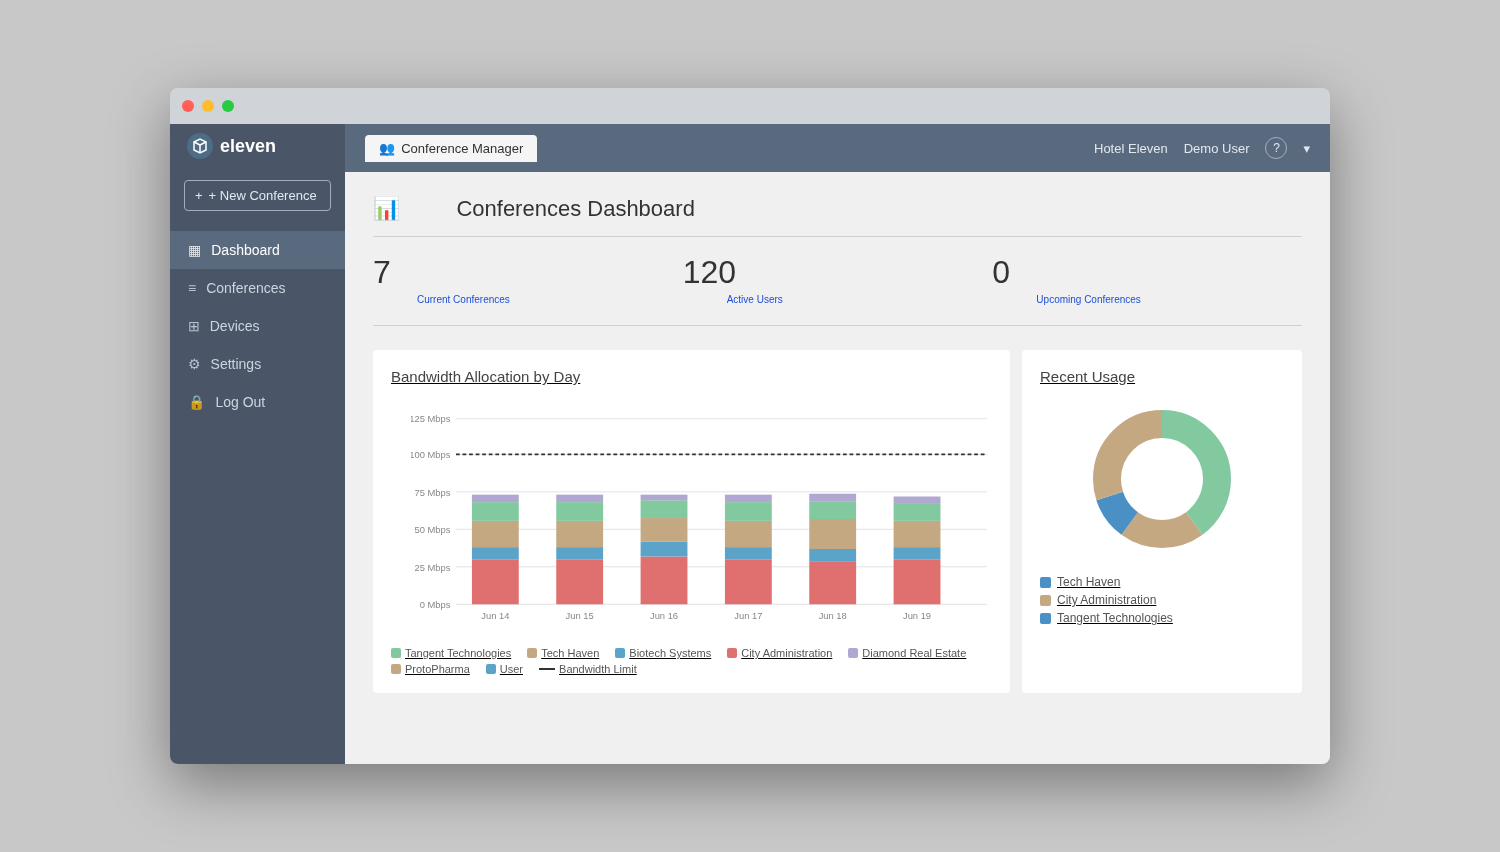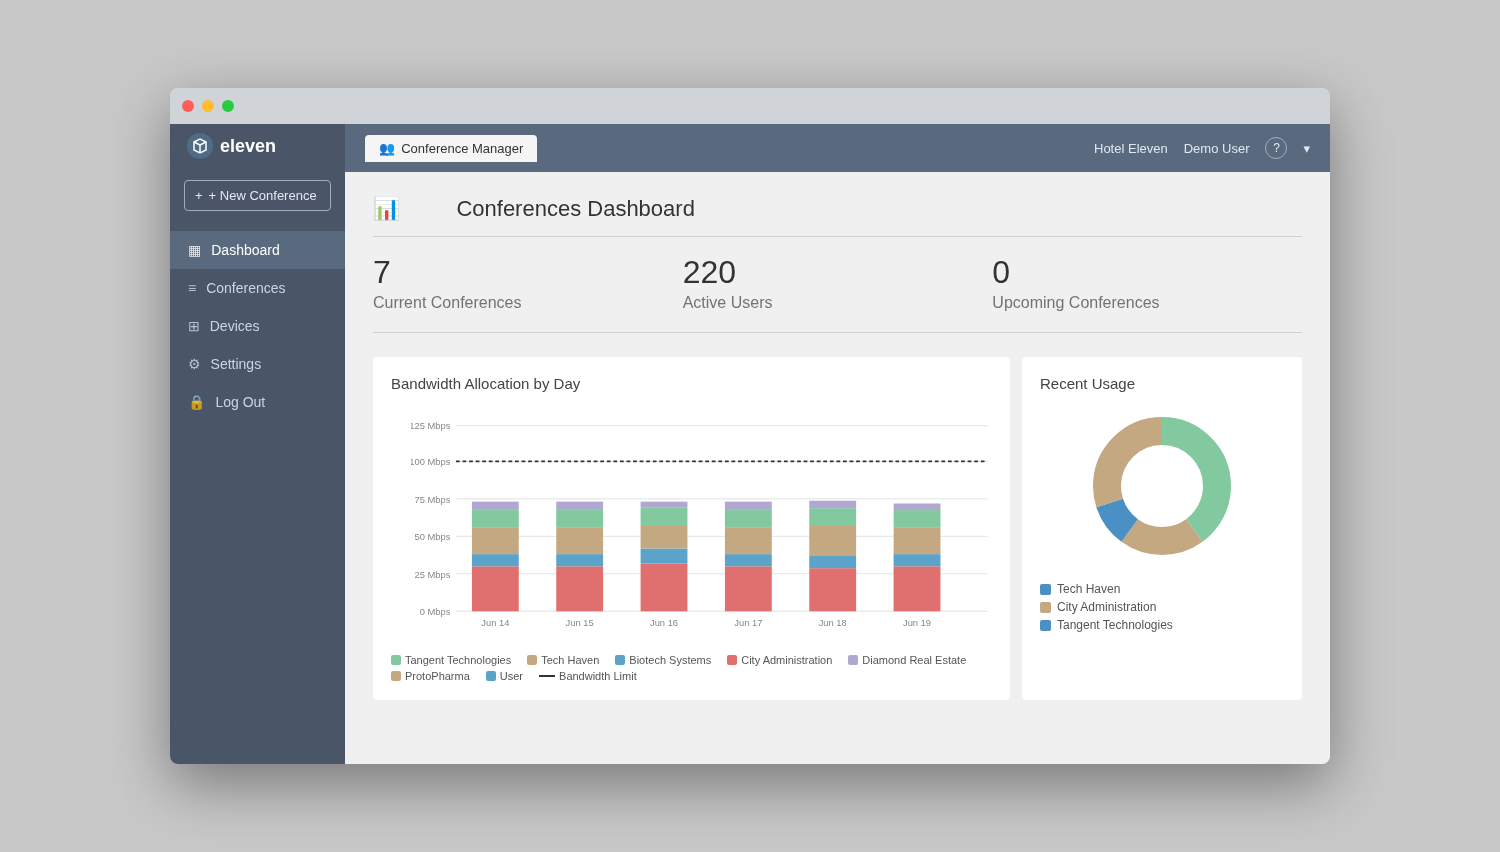--- a/index.html
+++ b/index.html
@@ -175,29 +175,31 @@
       flex: 1;
       padding: 0 20px 0 0;
     }
     .stat-value {
       font-size: 32px;
       font-weight: 300;
       color: #333;
       line-height: 1.1;
     }
     .stat-label {
-      font-size: 16px;
-      color: #737373;
+      font-size: 10px;
+      color: #1d4ed8;
       margin-top: 4px;
+      margin-left: 44px;
     }
 
     
     .charts-row {
       display: flex;
       gap: 12px;
+      text-decoration: underline;
     }
 
     .chart-panel {
       background: white;
       border-radius: 4px;
       padding: 18px;
       flex: 1;
     }
     .chart-panel.right {
       flex: 0 0 280px;
@@ -350,21 +352,21 @@
           <span class="chart-icon">📊</span>
           <h1 class="page-title">Conferences Dashboard</h1>
         </div>
 
         <div class="stats-row">
           <div class="stat-item">
             <div class="stat-value">7</div>
             <div class="stat-label">Current Conferences</div>
           </div>
           <div class="stat-item">
-            <div class="stat-value">220</div>
+            <div class="stat-value">120</div>
             <div class="stat-label">Active Users</div>
           </div>
           <div class="stat-item">
             <div class="stat-value">0</div>
             <div class="stat-label">Upcoming Conferences</div>
           </div>
         </div>
 
         <div class="charts-row">
 

